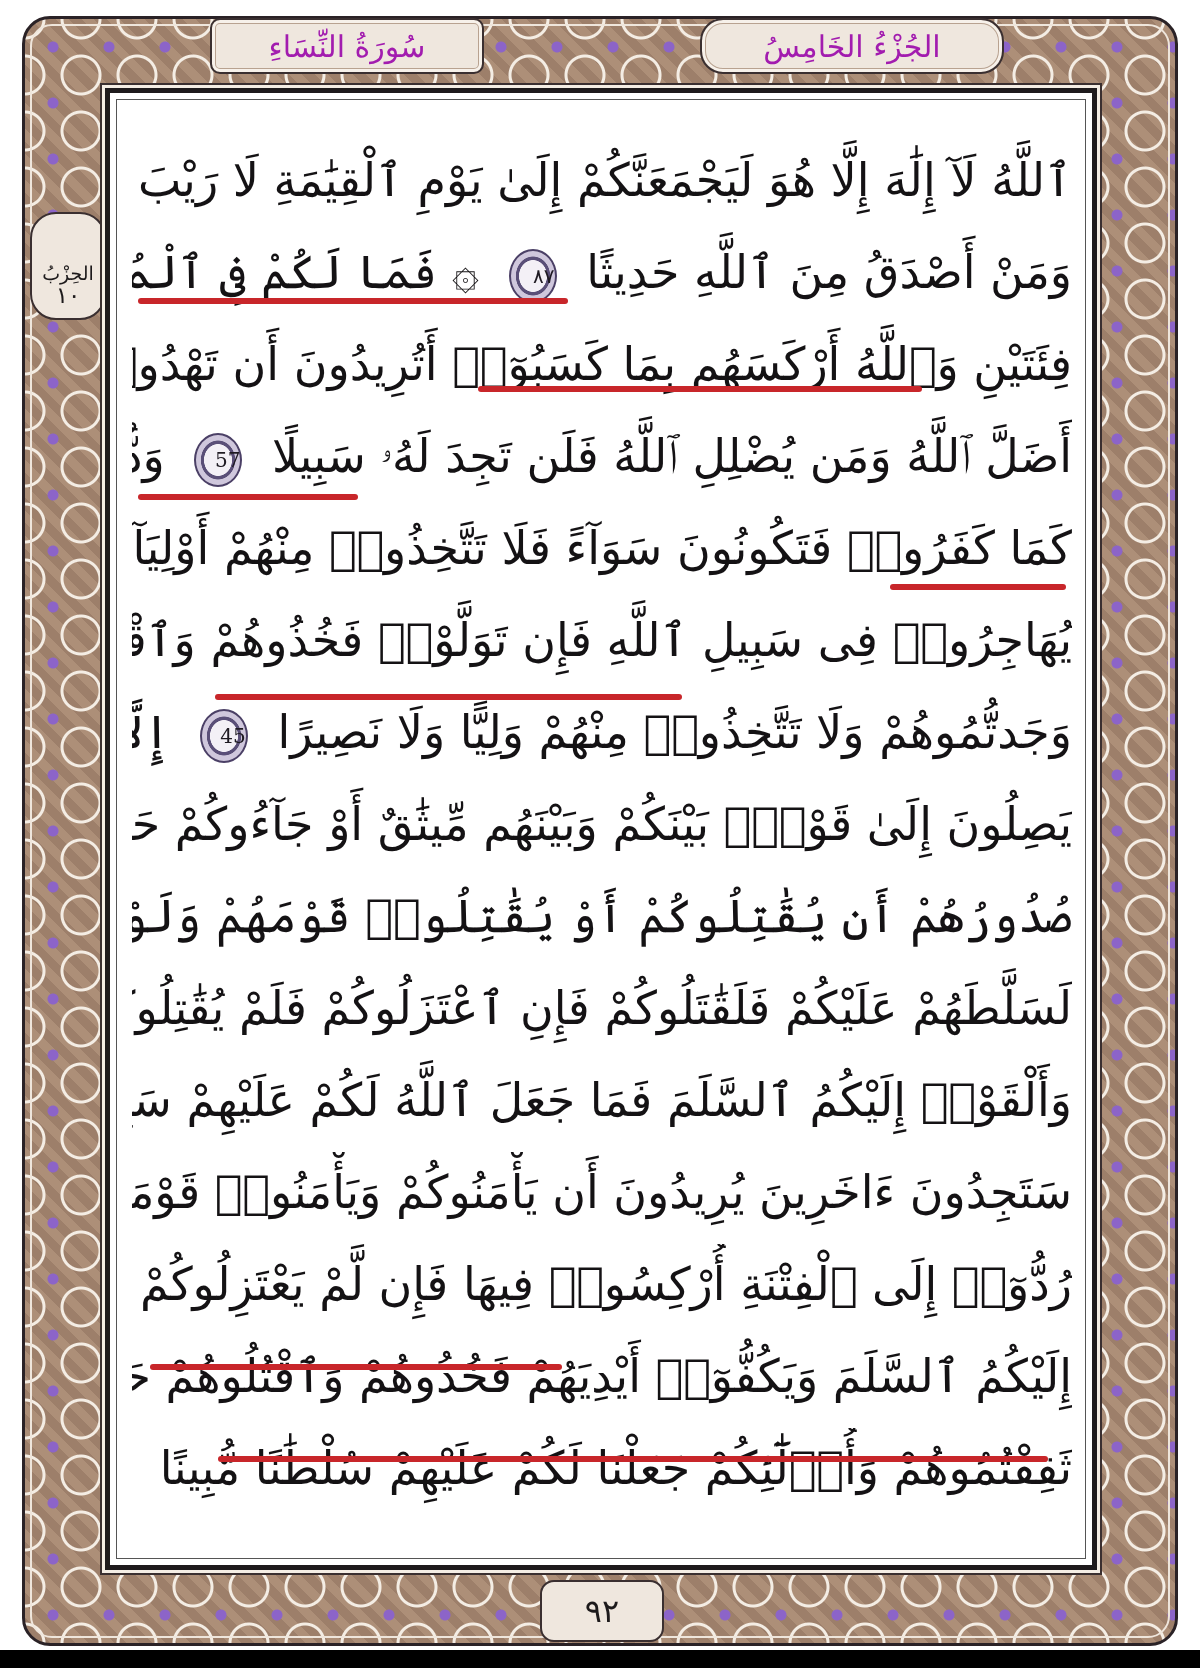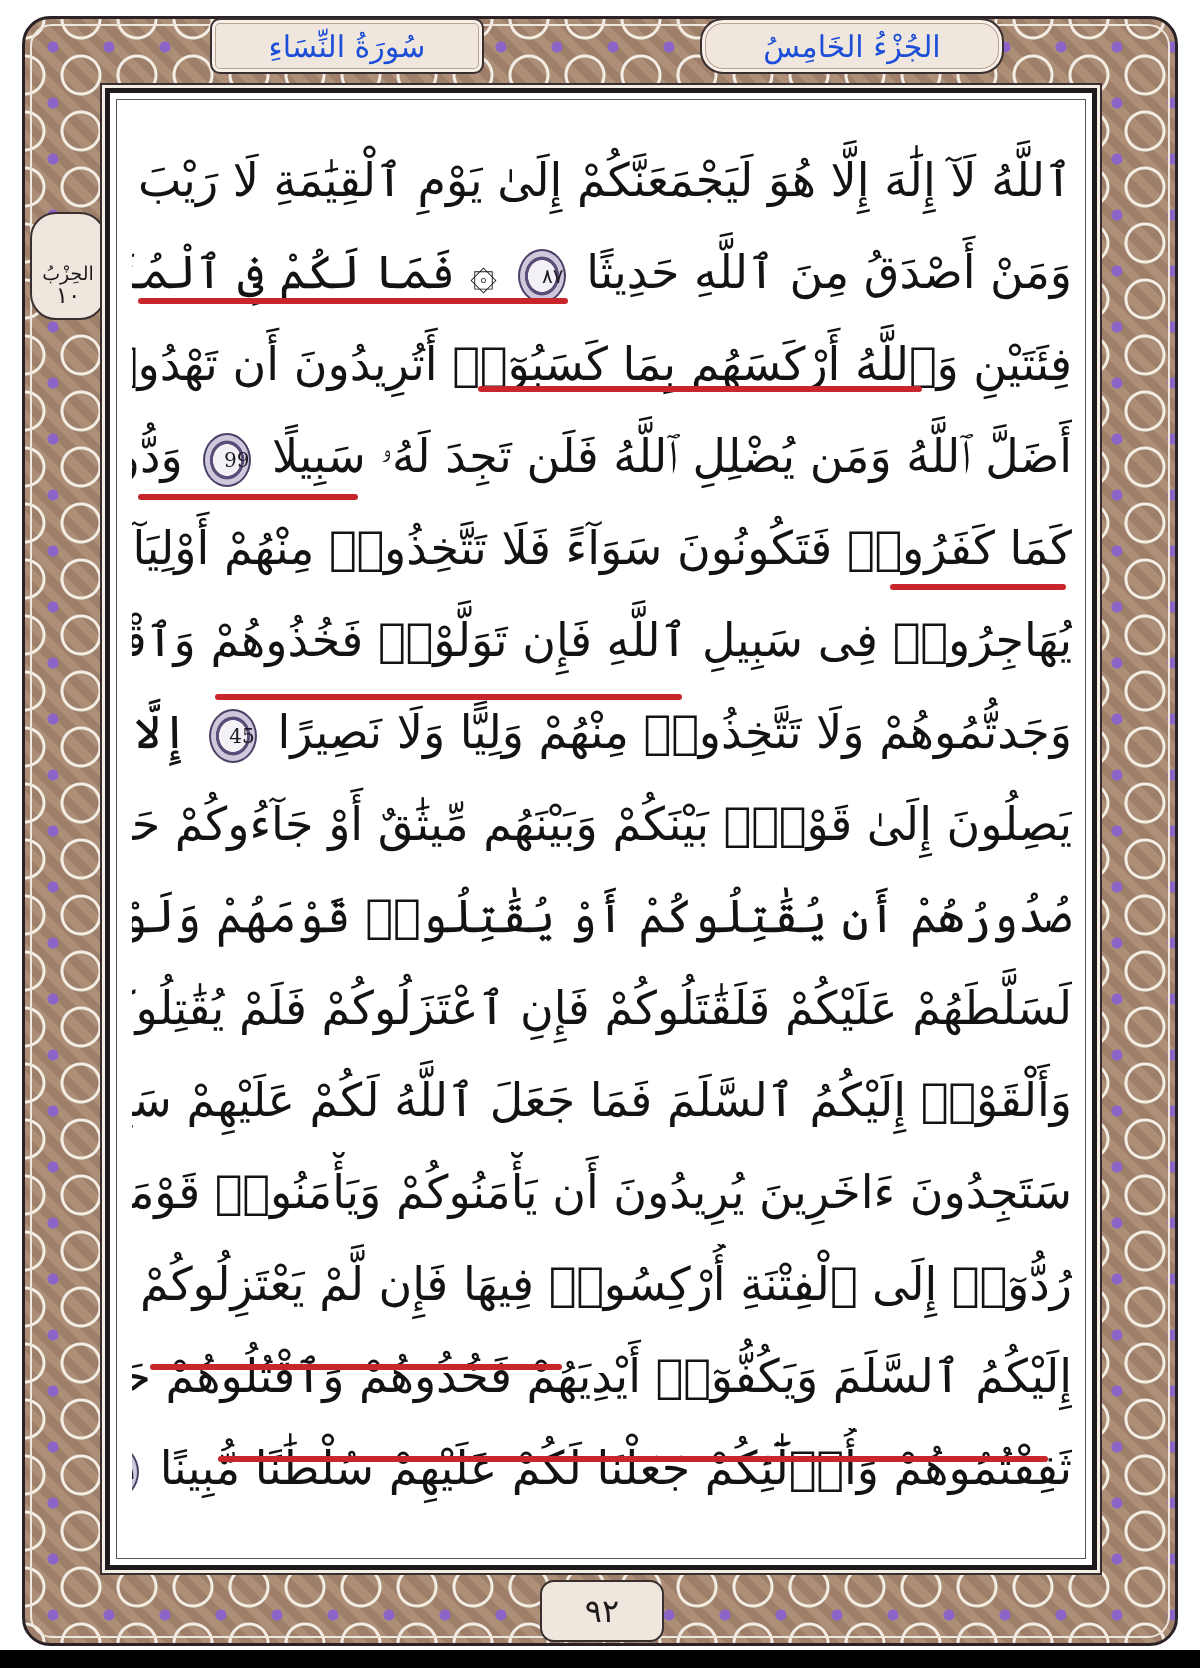--- a/index.html
+++ b/index.html
@@ -21,21 +21,21 @@
   }
   .ornament-rim {
     position:absolute; left:30px; top:24px; width:1140px; height:1614px;
     box-sizing:border-box; border:2px solid #efe6dc; border-radius:22px;
   }
   
   .cartouche {
     position:absolute; background:#efe7de;
     border:2px solid #3a2f30; border-radius:10px;
     display:flex; align-items:center; justify-content:center;
-    color:#1d4ed8; direction:rtl;
+    color:#a21caf; direction:rtl;
     box-shadow: inset 0 0 0 3px #f7f1ea, inset 0 0 0 4px #b8a290;
   }
   .cart-juz { left:700px; top:18px; width:300px; height:52px; font-size:30px;border-radius:23px; }
   .cart-surah { left:210px; top:18px; width:270px; height:52px; font-size:30px; }
   
   .hizb {
     position:absolute; left:30px; top:212px; width:72px; height:104px;
     background:#efe7de; border:2px solid #3a2f30; border-radius:26px;
     display:flex; flex-direction:column; align-items:center; justify-content:center;
     direction:rtl; color:#1d1a1b;
@@ -59,21 +59,21 @@
     direction:rtl; text-align:justify; text-align-last:justify;
     font-size:46px; line-height:80px; color:#141214;
     white-space:nowrap; overflow:hidden;
   }
   .ayah {
     display:inline-block; vertical-align:middle;
     width:44px; height:50px; border-radius:50%;
     background:radial-gradient(ellipse at center, #f3f0f6 0 44%, #5a4f78 46% 54%, #cfc7dc 56% 100%);
     border:2px solid #4b4066;
     color:#1e1a22; font-size:20px; line-height:50px; text-align:center;
-    margin:0 6px;
+    margin:0 15px;
   }
   .underline {
     position:absolute; height:6px; background:#c8262a; border-radius:3px;
   }
   
   .pagenum {
     position:absolute; left:540px; top:1580px; width:120px; height:58px;
     background:#efe7de; border:2px solid #3a2f30; border-radius:14px;
     display:flex; align-items:center; justify-content:center;
     font-size:32px; color:#1d1a1b; direction:rtl;font-family:Liberation Serif, serif;
@@ -108,21 +108,21 @@
 <div class="line" style="top:232px">
   <span>وَمَنْ أَصْدَقُ مِنَ ٱللَّهِ حَدِيثًا</span>
   <span class="ayah">٨٧</span>
   <span>۞ فَمَا لَكُمْ فِى ٱلْمُنَٰفِقِينَ</span>
 </div>
 <div class="line" style="top:324px">
   <span>فِئَتَيْنِ وَٱللَّهُ أَرْكَسَهُم بِمَا كَسَبُوٓا۟ أَتُرِيدُونَ أَن تَهْدُوا۟ مَنْ</span>
 </div>
 <div class="line" style="top:416px">
   <span>أَضَلَّ ٱللَّهُ وَمَن يُضْلِلِ ٱللَّهُ فَلَن تَجِدَ لَهُۥ سَبِيلًا</span>
-  <span class="ayah">99</span>
+  <span class="ayah">57</span>
   <span>وَدُّوا۟ لَوْ تَكْفُرُونَ</span>
 </div>
 <div class="line" style="top:508px">
   <span>كَمَا كَفَرُوا۟ فَتَكُونُونَ سَوَآءً فَلَا تَتَّخِذُوا۟ مِنْهُمْ أَوْلِيَآءَ حَتَّىٰ</span>
 </div>
 <div class="line" style="top:600px">
   <span>يُهَاجِرُوا۟ فِى سَبِيلِ ٱللَّهِ فَإِن تَوَلَّوْا۟ فَخُذُوهُمْ وَٱقْتُلُوهُمْ حَيْثُ</span>
 </div>
 <div class="line" style="top:692px">
   <span>وَجَدتُّمُوهُمْ وَلَا تَتَّخِذُوا۟ مِنْهُمْ وَلِيًّا وَلَا نَصِيرًا</span>

